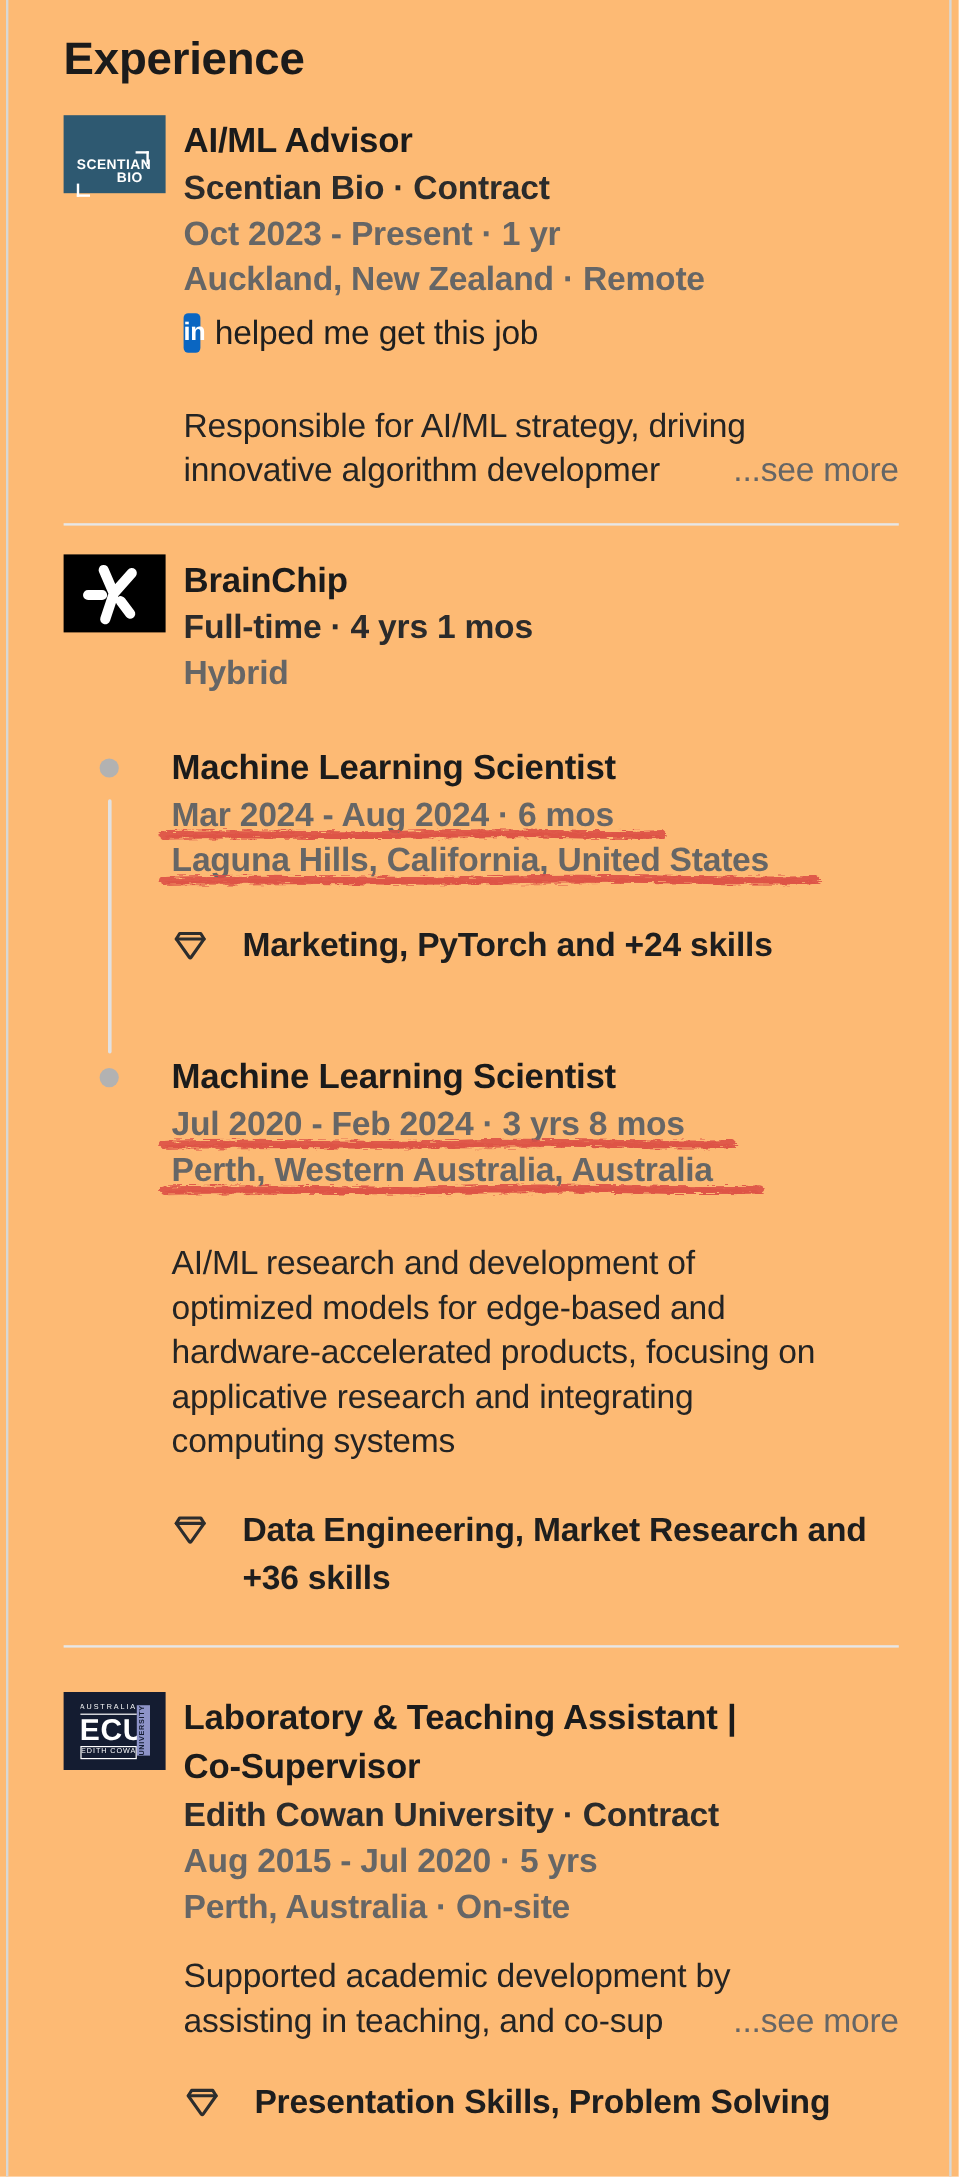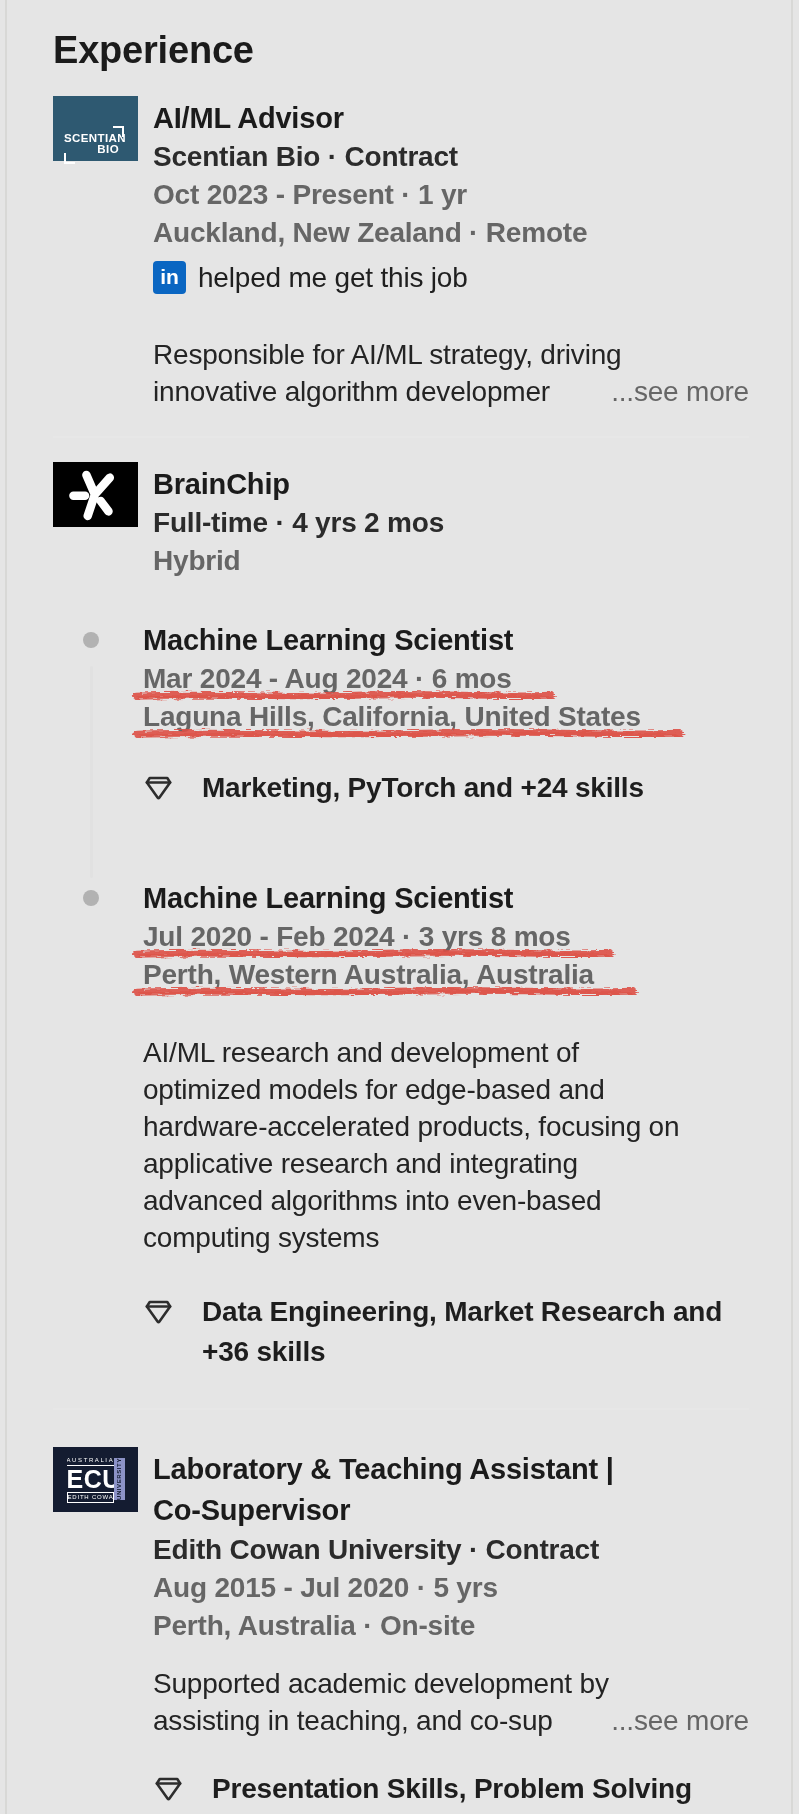--- a/index.html
+++ b/index.html
@@ -1,17 +1,17 @@
 <!DOCTYPE html>
 <html><head>
 <meta charset="utf-8">
 <style>
   html,body { margin:0; padding:0; background:#ffffff; }
   .page {
-    position:relative; width:799px; height:1814px; background:#e5e5e5;
+    position:relative; width:799px; height:1814px; background:#fdba74;
     overflow:hidden; font-family:"Liberation Sans","DejaVu Sans",sans-serif;
     color:#191919; letter-spacing:-0.2px;
   }
   .page-border { position:absolute; top:0; bottom:0; width:2px; background:#d8d8d6; }
   .page-border.left  { left:5px; }
   .page-border.right { left:791px; }
 
   .content { padding:0 50px 0 53px; }
 
   h2.section-title { margin:28px 0 0 0; font-size:38px; line-height:44px; font-weight:700; color:#1b1b1b; }
@@ -44,21 +44,21 @@
   .ecu-inner { display:flex; align-items:center; }
   .ecu-left { width:47px; }
   .ecu-aus { color:#fff; font-size:6px; letter-spacing:1.6px; text-align:center; line-height:8px; border-bottom:1px solid #fff; padding-bottom:1px; white-space:nowrap; overflow:hidden; }
   .ecu-main { color:#fff; font-weight:700; font-size:25px; line-height:26px; letter-spacing:0.5px; text-align:center; }
   .ecu-edith { color:#fff; font-size:6px; letter-spacing:0.8px; text-align:center; border:1px solid #fff; padding:1px 0; line-height:7px; white-space:nowrap; overflow:hidden; }
   .ecu-strip { width:11px; background:#8d93c8; color:#141c31; font-size:6px; font-weight:700; letter-spacing:0.6px;
                writing-mode:vertical-rl; transform:rotate(180deg); text-align:center; line-height:11px; overflow:hidden; }
 
   
   .li-badge { display:flex; align-items:center; gap:12px; margin-top:9px; }
-  .in-icon { width:33px; height:33px; background:#0a66c2; border-radius:4px; color:#fff;
+  .in-icon { width:14px; height:33px; background:#0a66c2; border-radius:4px; color:#fff;
              font-weight:700; font-size:21px; line-height:31px; text-align:center; flex:none; }
   .li-text { font-size:28px; color:#1f1f1f; white-space:nowrap; }
 
   
   .para { margin-top:42px; }
   .para-line { font-size:28px; line-height:37px; color:#242424; white-space:nowrap; }
   .para-line.split { display:flex; justify-content:space-between; align-items:baseline; }
   .see-more { color:#666666; white-space:nowrap; }
 
   .divider { height:2px; background:#e7e7e7; margin-top:26px; }
@@ -141,21 +141,21 @@
     <div class="divider"></div>
 
     <section class="entry group-pad">
       <div class="logo brainchip">
         <svg viewBox="0 0 100 100">
           <path d="M36 20 L49 50 L38 83 M72 24 L49 50 M16 52 L34 52 M58 60 L70 76" fill="none" stroke="#ffffff" stroke-width="13" stroke-linecap="round" stroke-linejoin="round"></path>
         </svg>
       </div>
       <div class="col">
         <div class="job-title">BrainChip</div>
-        <div class="meta dark">Full-time · 4 yrs 2 mos</div>
+        <div class="meta dark">Full-time · 4 yrs 1 mos</div>
         <div class="meta gray">Hybrid</div>
       </div>
     </section>
 
     <div class="positions">
       <span class="tl-line"></span>
 
       <div class="position">
         <span class="tl-dot"></span>
         <div class="job-title">Machine Learning Scientist</div>
@@ -205,21 +205,20 @@
               <path class="p1" filter="url(#crayon)" d="M5 8 C 70 5 140 10 210 7 C 280 4 340 10 395 7"></path>
               <path class="p2" filter="url(#crayon)" d="M8 10 C 90 7 180 11 260 8 C 320 6 360 10 392 9"></path>
             </svg>
           </span>
         </div>
         <div class="para pos2-para">
           <div class="para-line">AI/ML research and development of</div>
           <div class="para-line">optimized models for edge-based and</div>
           <div class="para-line">hardware-accelerated products, focusing on</div>
           <div class="para-line">applicative research and integrating</div>
-          <div class="para-line">advanced algorithms into even-based</div>
           <div class="para-line">computing systems</div>
         </div>
         <div class="skills tall">
           <svg class="gem" viewBox="0 0 24 24">
             <path d="M5.2 4.6 H18.8 L21 8.1 L12.6 19.9 Q12 20.7 11.4 19.9 L3 8.1 Z"></path>
             <path d="M3 8.1 H21"></path>
           </svg>
           <span class="skills-text">
             <span>Data Engineering, Market Research and</span><br>
             <span>+36 skills</span>

